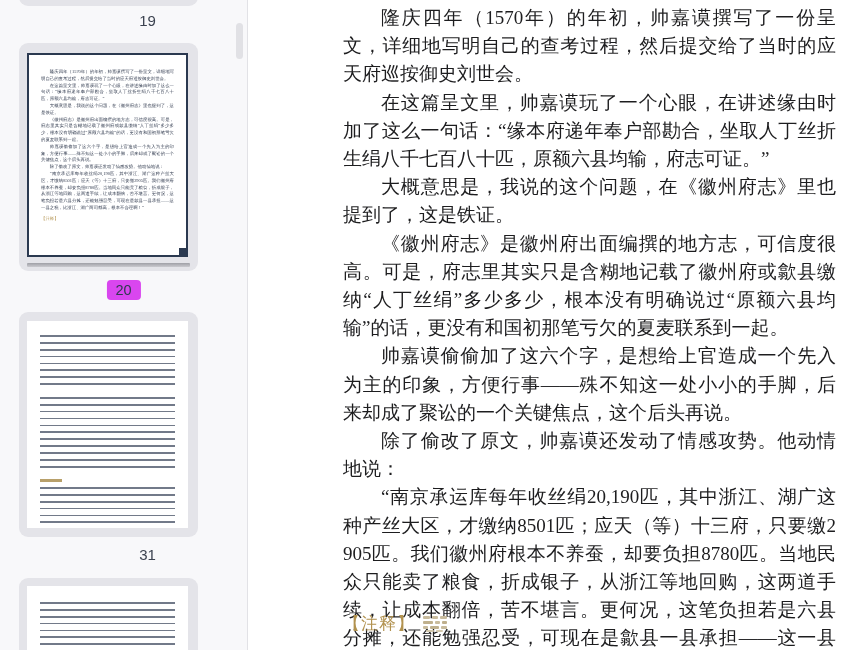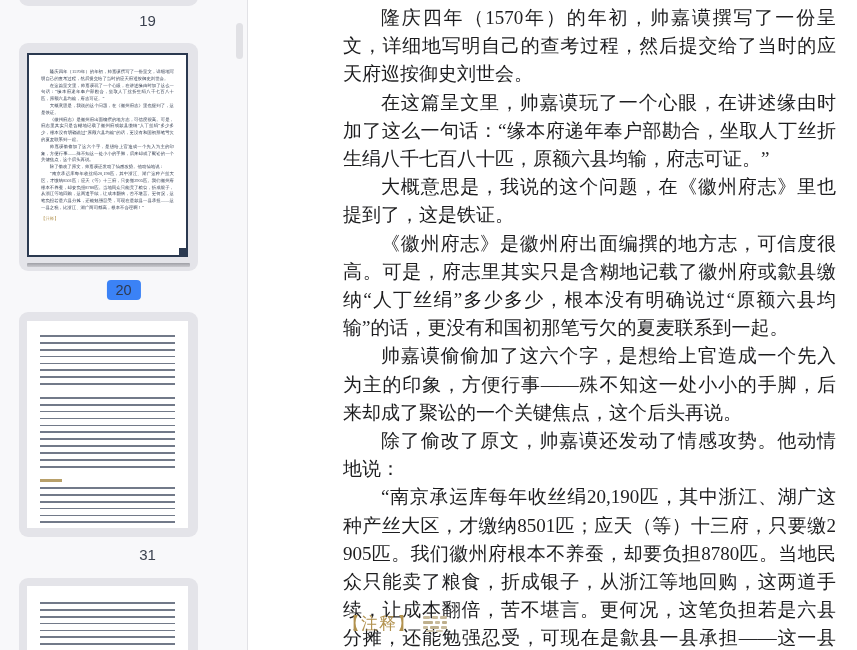--- a/index.html
+++ b/index.html
@@ -77,21 +77,21 @@
     position: absolute; left: 0; width: 100%;
     text-align: center;
     font-size: 15px; color: #3c4350; margin-left: 24px;
   }
   .label-19 { top: 12px; }
   .label-21 { top: 546px; }
   .label-20-pill {
     position: absolute; top: 280px; left: 50%;
     transform: translateX(-50%);
     padding: 1px 9px; height: 20px; line-height: 18px;
-    background: #3b82f6; border-radius: 4px;
+    background: #d946ef; border-radius: 4px;
     font-size: 14.5px; color: #2f3a50;
     text-align: center;
   }
   .sidebar-scroll-thumb {
     position: absolute; right: 4px; top: 23px;
     width: 7px; height: 36px; border-radius: 4px;
     background: #e1e1e5;
   }
 
   

